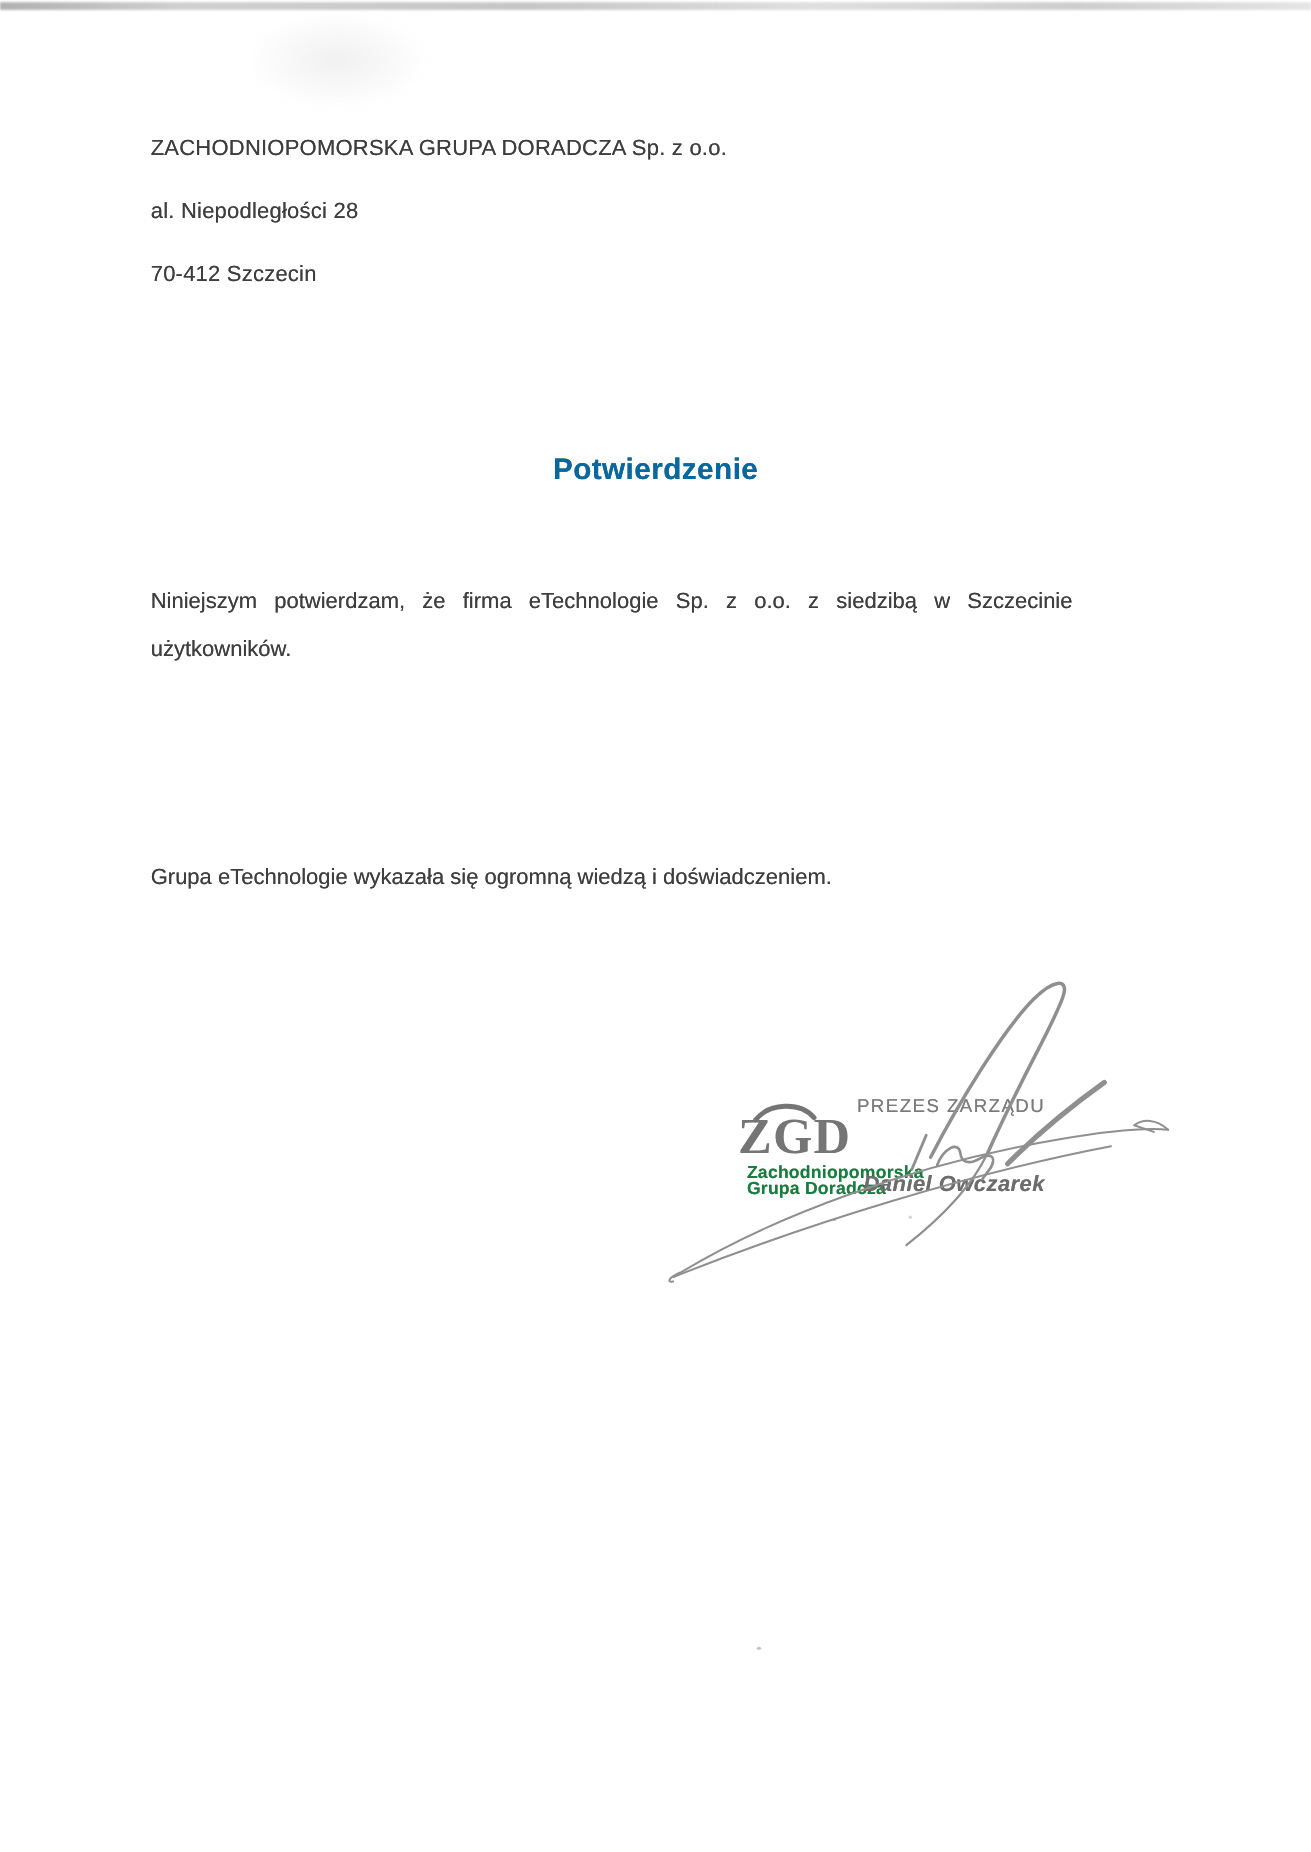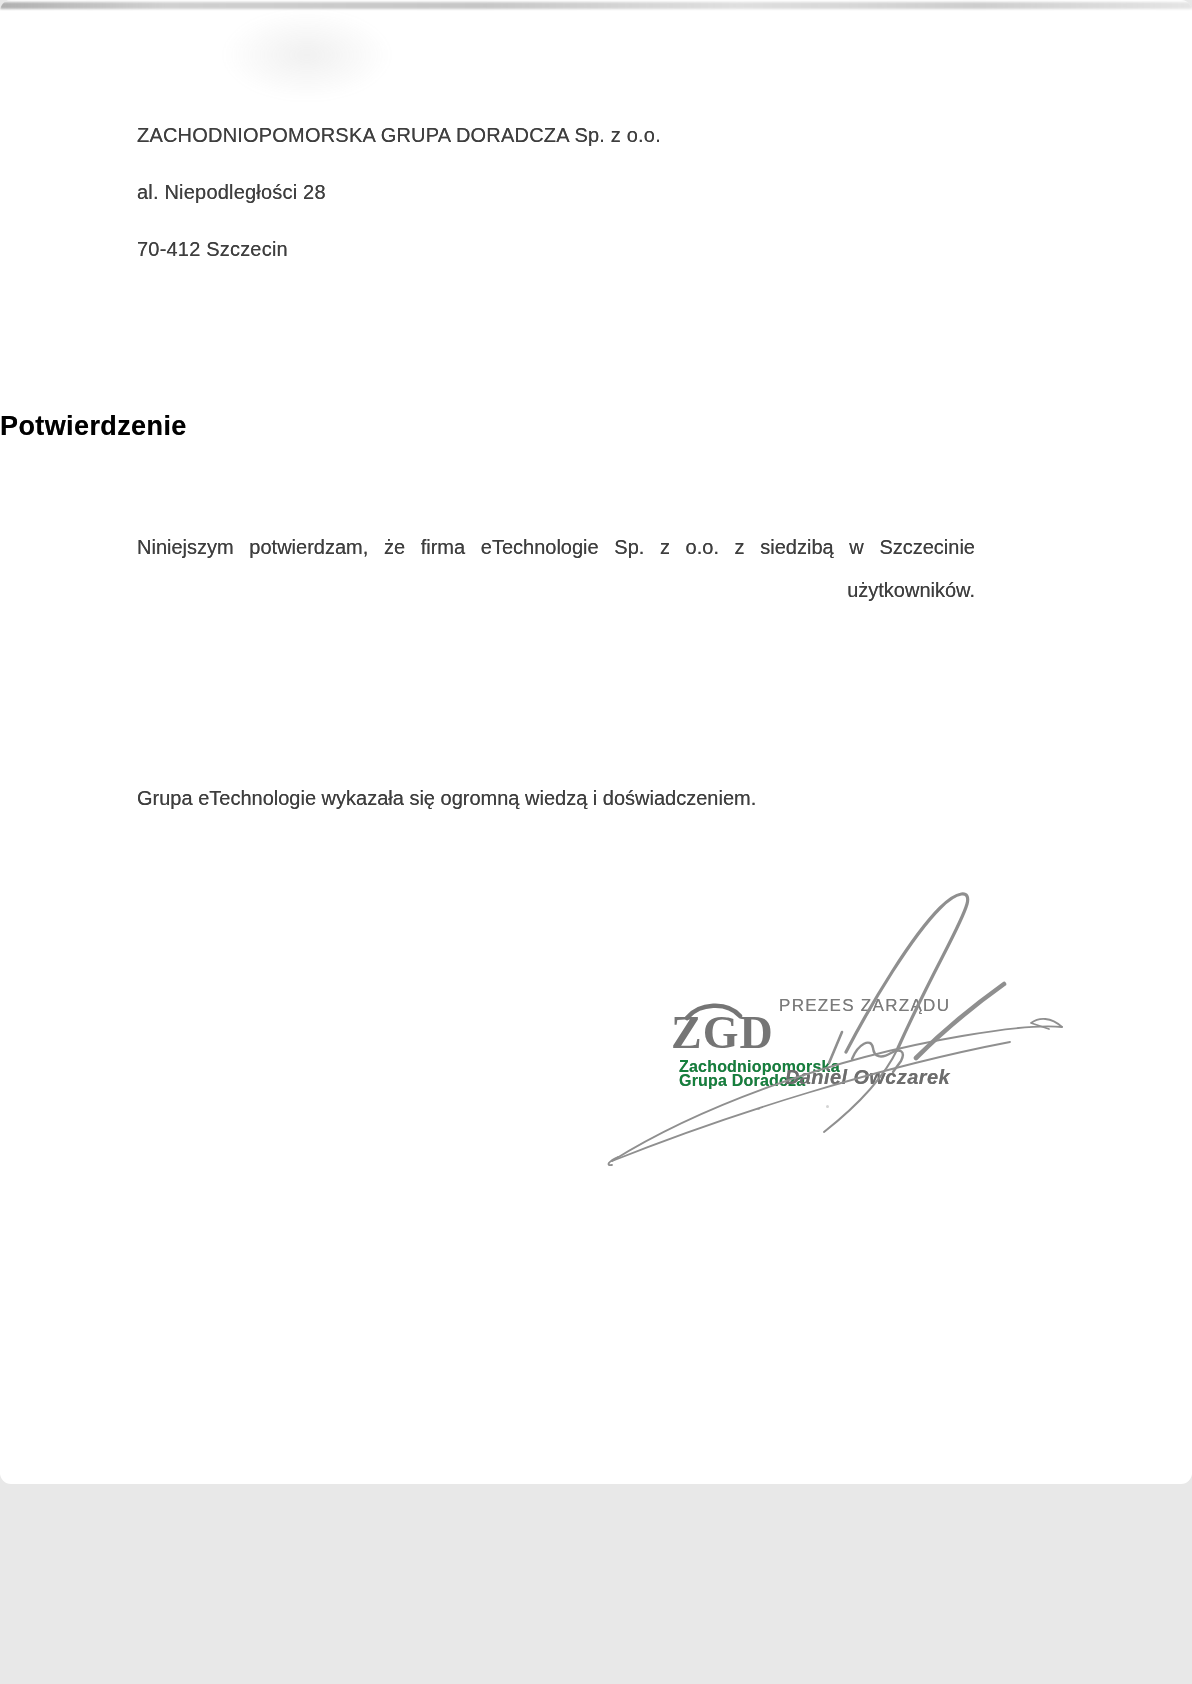--- a/index.html
+++ b/index.html
@@ -1,25 +1,24 @@
 <!DOCTYPE html>
 <html lang="pl"><head>
 <meta charset="utf-8">
 <style>
   html, body { margin: 0; padding: 0; background: #e8e8e8; }
   .page {
     position: relative;
     width: 1192px;
-    height: 1484px;
+    height: 1684px;
     margin: 0 auto;
     background: #ffffff;
     overflow: hidden;
     font-family: "Liberation Sans", sans-serif;
     color: #3e3e3e;
-    border-radius: 11px;
   }
   
   .scan-topband {
     position: absolute; left: 0; top: 2px; width: 100%; height: 7px;
     background: linear-gradient(to right,
       rgba(150,150,150,.75) 0%, rgba(170,170,170,.55) 14%,
       rgba(160,160,160,.60) 40%, rgba(185,185,185,.45) 62%,
       rgba(165,165,165,.55) 82%, rgba(190,190,190,.40) 100%);
     filter: blur(1px);
   }
@@ -33,27 +32,27 @@
   .speck.s2 { left: 826px; top: 1105px; width: 3px; height: 3px; opacity: .6; }
   .speck.s3 { left: 688px; top: 1497px; width: 4px; height: 3px; opacity: .8; }
   
   .scantext { text-shadow: 0 0 0.6px rgba(62,62,62,.85); }
   .hline { position: absolute; left: 137px; font-size: 20px; white-space: nowrap; letter-spacing: .2px; }
   .h1 { top: 124px; }
   .h2 { top: 181px; }
   .h3 { top: 238px; }
   .doc-title {
     position: absolute; top: 411px; left: 0; width: 100%;
-    font-size: 27px; font-weight: bold;
-    color: #000000; letter-spacing: .4px;
+    text-align: center; font-size: 27px; font-weight: bold;
+    color: #0369a1; letter-spacing: .4px;
   }
   .para { position: absolute; left: 137px; width: 838px; font-size: 20px; line-height: 43px; }
   .p1 { top: 526px; }
   .p1 .jline { text-align: justify; text-align-last: justify; }
-  .p1 .lline { text-align: right; }
+  .p1 .lline { text-align: left; }
   .value-line { position: absolute; left: 137px; top: 664px; font-size: 20px; line-height: 43px; white-space: nowrap; }
   .p2 { top: 777px; }
   .p2 div { white-space: nowrap; }
   
   .sig-svg { position: absolute; left: 540px; top: 855px; width: 600px; height: 330px; }
   .role-label {
     position: absolute; left: 779px; top: 996px;
     font-size: 17px; color: #7b7b7b; letter-spacing: 1.3px; white-space: nowrap;
     text-shadow: 0 0 .5px rgba(123,123,123,.8);
   }

